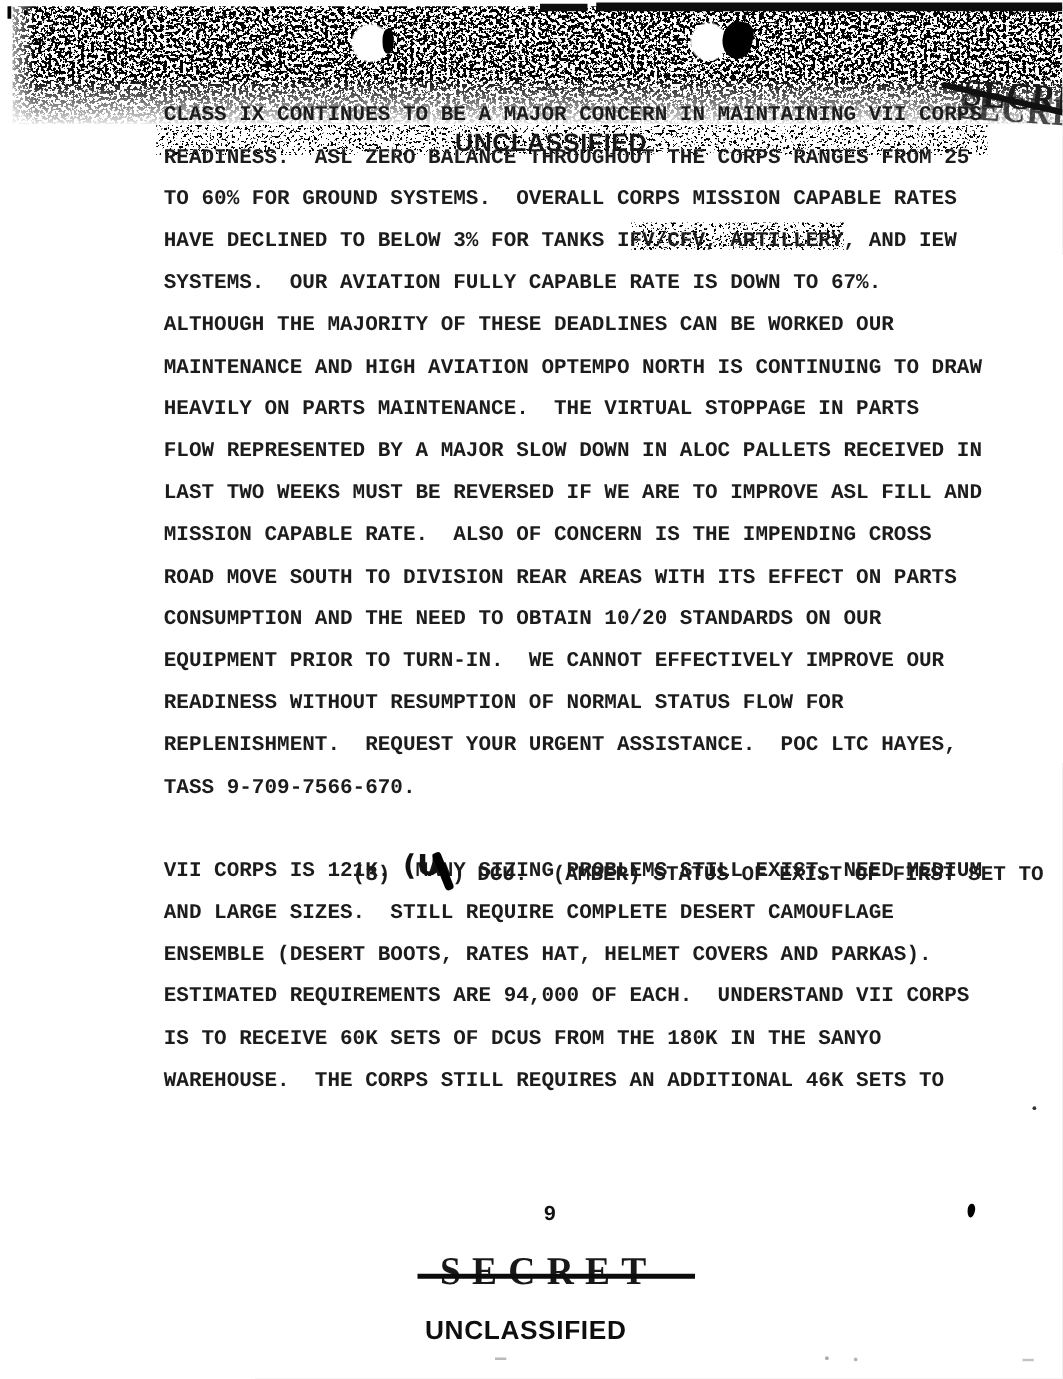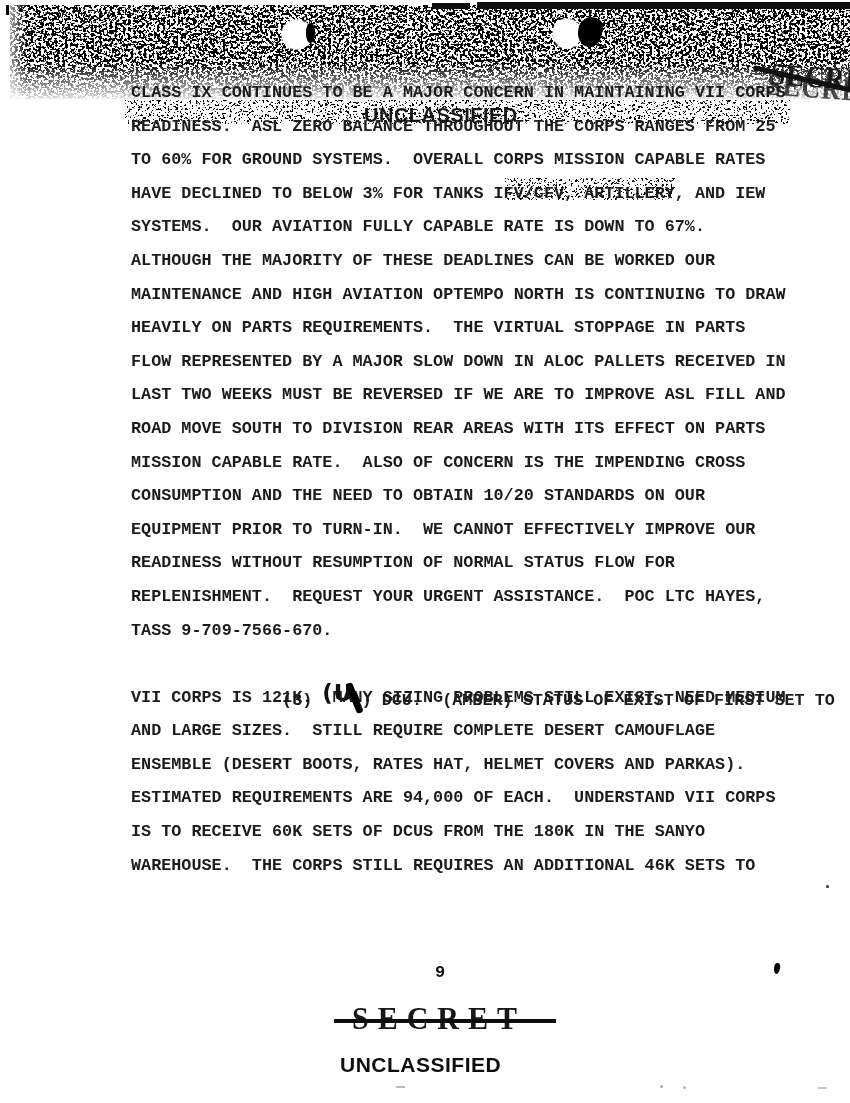--- a/index.html
+++ b/index.html
@@ -128,25 +128,25 @@
   <div class="corner-strike"></div>
 
   <div class="body-text">
     <div class="tline">CLASS IX CONTINUES TO BE A MAJOR CONCERN IN MAINTAINING VII CORPS</div>
     <div class="tline">READINESS.  ASL ZERO BALANCE THROUGHOUT THE CORPS RANGES FROM 25</div>
     <div class="tline">TO 60% FOR GROUND SYSTEMS.  OVERALL CORPS MISSION CAPABLE RATES</div>
     <div class="tline">HAVE DECLINED TO BELOW 3% FOR TANKS IFV/CFV, ARTILLERY, AND IEW</div>
     <div class="tline">SYSTEMS.  OUR AVIATION FULLY CAPABLE RATE IS DOWN TO 67%.</div>
     <div class="tline">ALTHOUGH THE MAJORITY OF THESE DEADLINES CAN BE WORKED OUR</div>
     <div class="tline">MAINTENANCE AND HIGH AVIATION OPTEMPO NORTH IS CONTINUING TO DRAW</div>
-    <div class="tline">HEAVILY ON PARTS REQUIREMENTS.  THE VIRTUAL STOPPAGE IN PARTS</div>
+    <div class="tline">HEAVILY ON PARTS MAINTENANCE.  THE VIRTUAL STOPPAGE IN PARTS</div>
     <div class="tline">FLOW REPRESENTED BY A MAJOR SLOW DOWN IN ALOC PALLETS RECEIVED IN</div>
     <div class="tline">LAST TWO WEEKS MUST BE REVERSED IF WE ARE TO IMPROVE ASL FILL AND</div>
+    <div class="tline">MISSION CAPABLE RATE.  ALSO OF CONCERN IS THE IMPENDING CROSS</div>
     <div class="tline">ROAD MOVE SOUTH TO DIVISION REAR AREAS WITH ITS EFFECT ON PARTS</div>
-    <div class="tline">MISSION CAPABLE RATE.  ALSO OF CONCERN IS THE IMPENDING CROSS</div>
     <div class="tline">CONSUMPTION AND THE NEED TO OBTAIN 10/20 STANDARDS ON OUR</div>
     <div class="tline">EQUIPMENT PRIOR TO TURN-IN.  WE CANNOT EFFECTIVELY IMPROVE OUR</div>
     <div class="tline">READINESS WITHOUT RESUMPTION OF NORMAL STATUS FLOW FOR</div>
     <div class="tline">REPLENISHMENT.  REQUEST YOUR URGENT ASSISTANCE.  POC LTC HAYES,</div>
     <div class="tline">TASS 9-709-7566-670.</div>
 
     <div class="tline">
       <span>         (3) </span><span class="hand">(U</span><span class="pen-stroke"></span><span>) DCU.  (AMBER) STATUS OF EXIST OF FIRST SET TO</span>
     </div>
 

